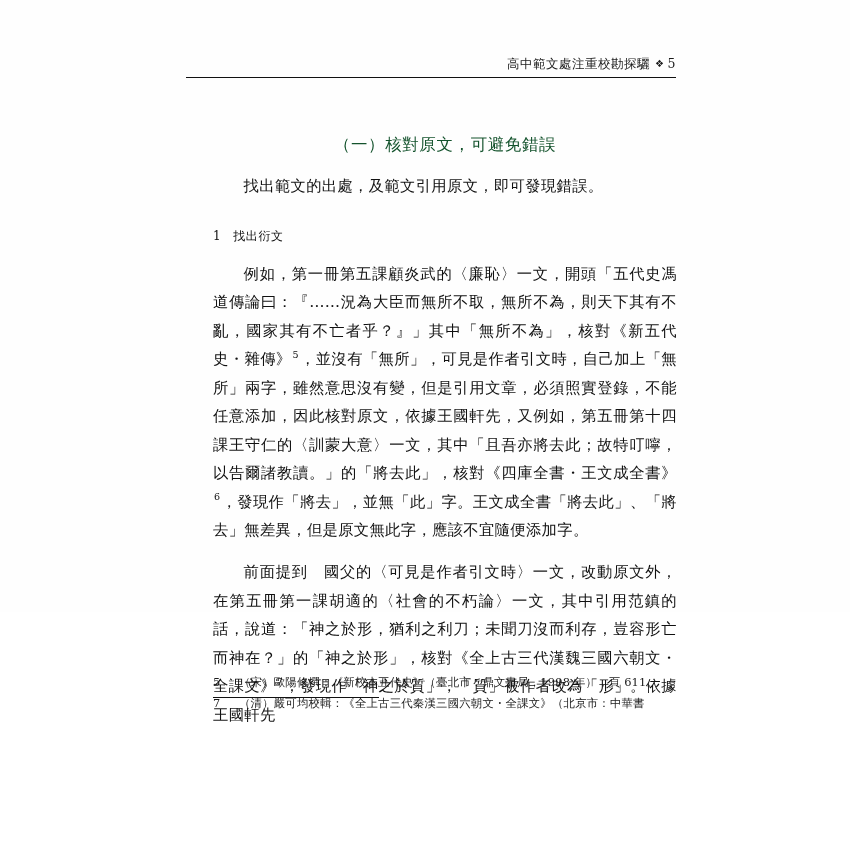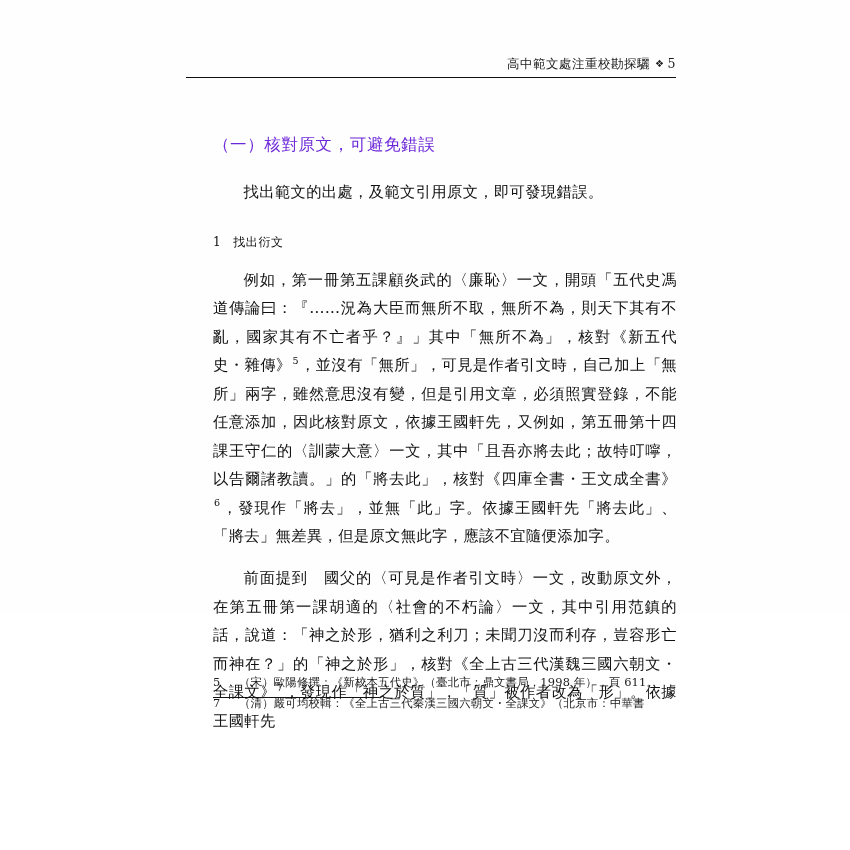--- a/index.html
+++ b/index.html
@@ -53,23 +53,24 @@
     position: absolute;
     top: 132px;
     left: 213px;
     width: 464px;
   }
 
   .h-section {
     font-size: 16.5px;
     line-height: 1.6;
     letter-spacing: 0.6px;
-    margin: 0 0 20px 0;
+    margin: 0 0 14px 0;
     font-weight: normal;
-    color: #6d28d9;
+    color: #14532d;
+    text-align: center;
   }
 
   .h-num {
     font-size: 12px;
     line-height: 1.6;
     letter-spacing: 0.6px;
     margin: 26px 0 8px 0;
     font-weight: normal;
     color: #0d0d0d;
   }
@@ -141,21 +142,21 @@
   <div class="column">
 
     <p class="h-section">（一）核對原文，可避免錯誤</p>
 
     <p class="body indent">找出範文的出處，及範文引用原文，即可發現錯誤。</p>
 
     <p class="h-num">
       <span class="n">1</span><span>找出衍文</span>
     </p>
 
-    <p class="body indent"><span>例如，第一冊第五課顧炎武的〈廉恥〉一文，開頭「五代史馮道傳論曰：『……況為大臣而無所不取，無所不為，則天下其有不亂，國家其有不亡者乎？』」其中「無所不為」，核對《新五代史・雜傳》</span><sup>5</sup><span>，並沒有「無所」，可見是作者引文時，自己加上「無所」兩字，雖然意思沒有變，但是引用文章，必須照實登錄，不能任意添加，因此核對原文，依據王國軒先，又例如，第五冊第十四課王守仁的〈訓蒙大意〉一文，其中「且吾亦將去此；故特叮嚀，以告爾諸教讀。」的「將去此」，核對《四庫全書・王文成全書》</span><sup>6</sup><span>，發現作「將去」，並無「此」字。依據王國軒先「將去此」、「將去」無差異，但是原文無此字，應該不宜隨便添加字。</span></p>
+    <p class="body indent"><span>例如，第一冊第五課顧炎武的〈廉恥〉一文，開頭「五代史馮道傳論曰：『……況為大臣而無所不取，無所不為，則天下其有不亂，國家其有不亡者乎？』」其中「無所不為」，核對《新五代史・雜傳》</span><sup>5</sup><span>，並沒有「無所」，可見是作者引文時，自己加上「無所」兩字，雖然意思沒有變，但是引用文章，必須照實登錄，不能任意添加，因此核對原文，依據王國軒先，又例如，第五冊第十四課王守仁的〈訓蒙大意〉一文，其中「且吾亦將去此；故特叮嚀，以告爾諸教讀。」的「將去此」，核對《四庫全書・王文成全書》</span><sup>6</sup><span>，發現作「將去」，並無「此」字。王文成全書「將去此」、「將去」無差異，但是原文無此字，應該不宜隨便添加字。</span></p>
 
 
     <p class="body indent"><span>前面提到　國父的〈可見是作者引文時〉一文，改動原文外，在第五冊第一課胡適的〈社會的不朽論〉一文，其中引用范鎮的話，說道：「神之於形，猶利之利刀；未聞刀沒而利存，豈容形亡而神在？」的「神之於形」，核對《全上古三代漢魏三國六朝文・全課文》</span><sup>7</sup><span>，發現作「神之於質」，「質」被作者改為「形」。依據王國軒先</span></p>
 
   </div>
 
   <div class="fn-rule"></div>
 
   <div class="footnotes">
     <p class="fn"><span class="fn-n">5</span><span>（宋）歐陽修撰：《新校本五代史》（臺北市：鼎文書局，1998 年），頁 611。</span></p>

